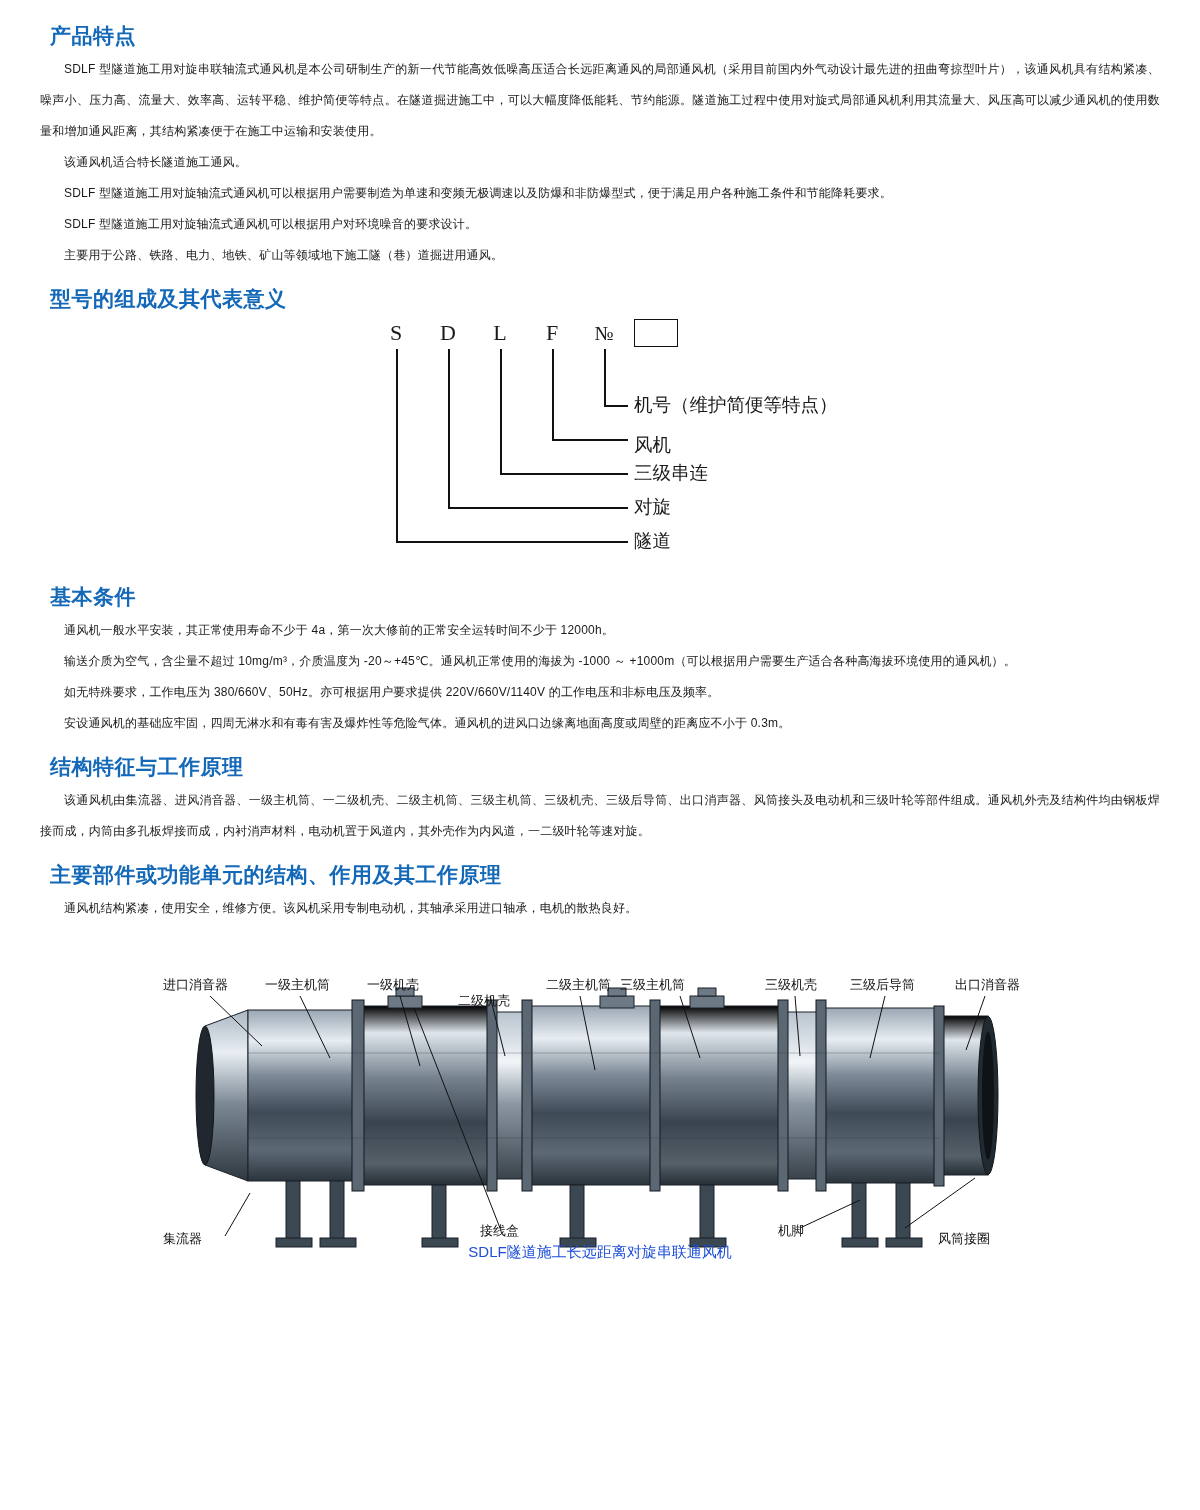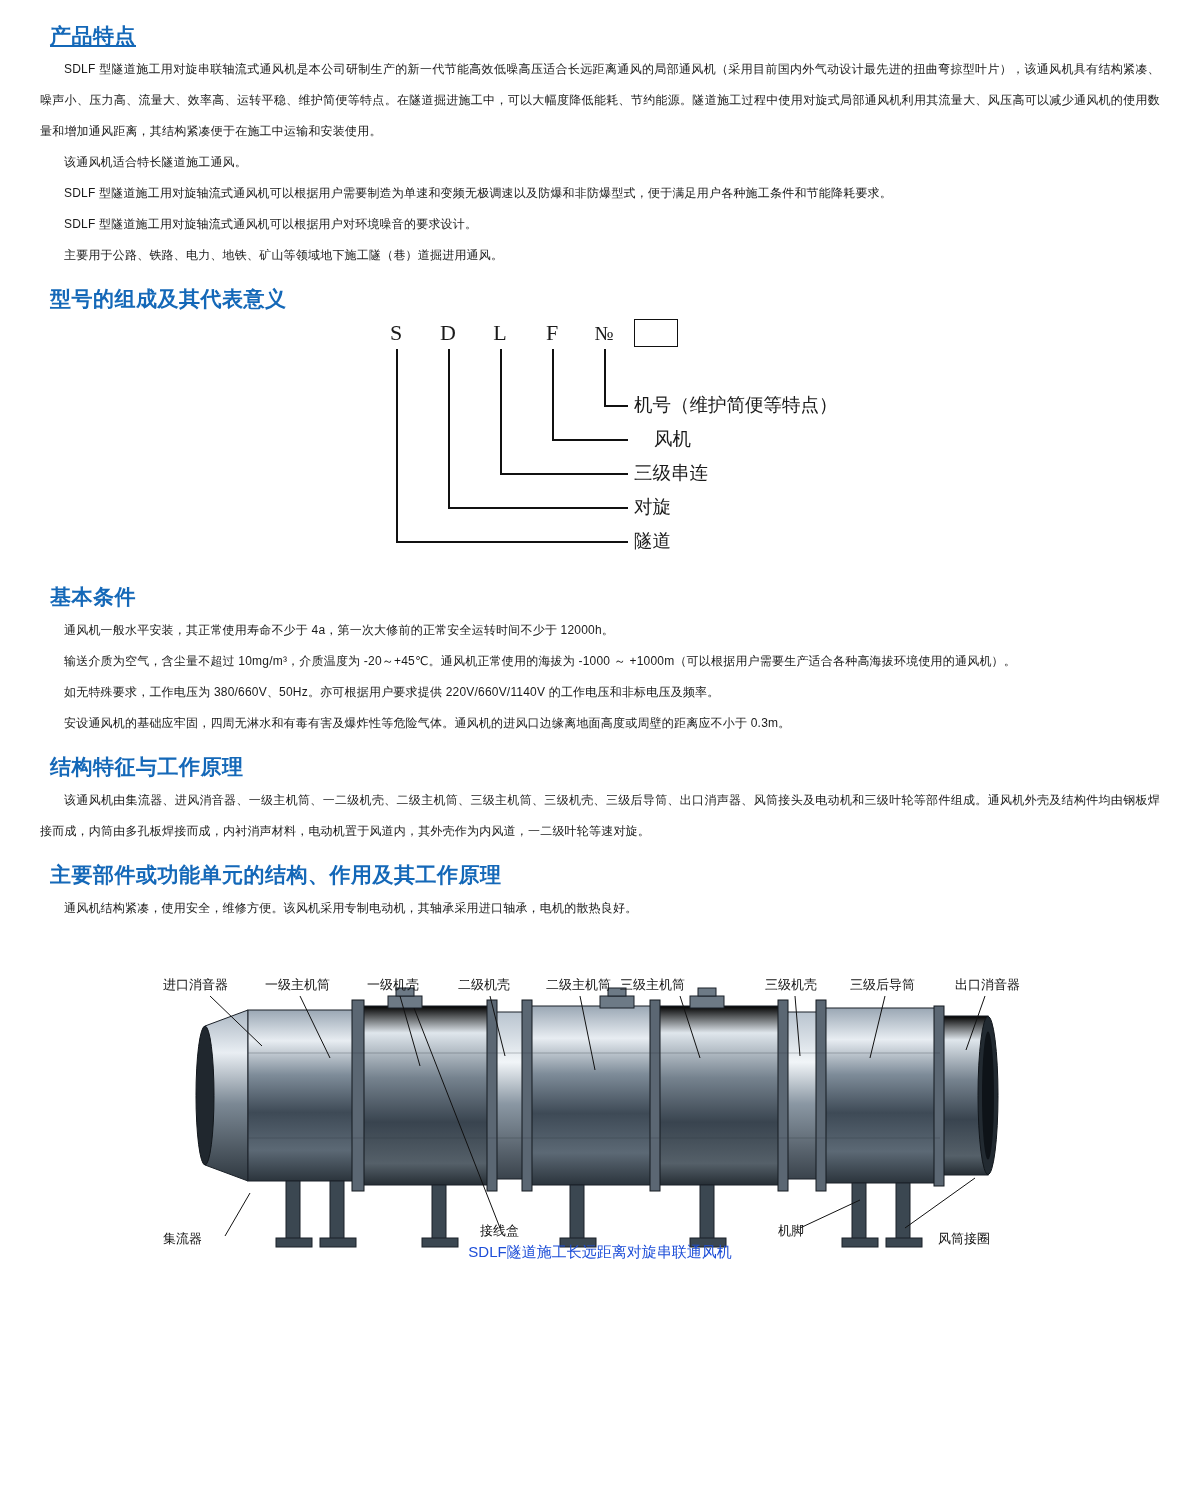--- a/index.html
+++ b/index.html
@@ -25,21 +25,20 @@
     padding: 8px 40px 0 40px;
   }
   h2.section-title {
     color: #1468b8;
     font-size: 21px;
     font-weight: bold;
     margin: 14px 0 4px 10px;
     letter-spacing: 0.5px;
   }
   h2.section-title:first-child {
-    text-decoration: underline;
   }
   p.body-text {
     font-size: 12px;
     line-height: 31px;
     margin: 0;
     text-align: justify;
     text-justify: inter-ideograph;
     letter-spacing: 0.2px;
   }
   p.indent {
@@ -155,21 +154,21 @@
       <div class="vline" style="left:512px; top:30px; height:90px;"></div>
       <div class="vline" style="left:564px; top:30px; height:56px;"></div>
 
       <div class="hline" style="left:564px; top:86px; width:24px;"></div>
       <div class="hline" style="left:512px; top:120px; width:76px;"></div>
       <div class="hline" style="left:460px; top:154px; width:128px;"></div>
       <div class="hline" style="left:408px; top:188px; width:180px;"></div>
       <div class="hline" style="left:356px; top:222px; width:232px;"></div>
 
       <div class="leg-label" style="left:594px; top:73px;">机号（维护简便等特点）</div>
-      <div class="leg-label" style="left:594px; top:107px;margin-left:20px;">风机</div>
+      <div class="leg-label" style="left:594px; top:113px;">风机</div>
       <div class="leg-label" style="left:594px; top:141px;">三级串连</div>
       <div class="leg-label" style="left:594px; top:175px;">对旋</div>
       <div class="leg-label" style="left:594px; top:209px;">隧道</div>
     </div>
 
     <h2 class="section-title">基本条件</h2>
     <p class="body-text indent">通风机一般水平安装，其正常使用寿命不少于 4a，第一次大修前的正常安全运转时间不少于 12000h。</p>
     <p class="body-text indent">输送介质为空气，含尘量不超过 10mg/m³，介质温度为 -20～+45℃。通风机正常使用的海拔为 -1000 ～ +1000m（可以根据用户需要生产适合各种高海拔环境使用的通风机）。</p>
     <p class="body-text indent">如无特殊要求，工作电压为 380/660V、50Hz。亦可根据用户要求提供 220V/660V/1140V 的工作电压和非标电压及频率。</p>
     <p class="body-text indent">安设通风机的基础应牢固，四周无淋水和有毒有害及爆炸性等危险气体。通风机的进风口边缘离地面高度或周壁的距离应不小于 0.3m。</p>
@@ -286,21 +285,21 @@
         <line x1="225" y1="298" x2="250" y2="255"></line>
         <line x1="500" y1="290" x2="414" y2="70"></line>
         <line x1="800" y1="290" x2="860" y2="262"></line>
         <line x1="905" y1="290" x2="975" y2="240"></line>
       </g>
     </svg>
 
     <div class="fig-label" style="left:163px; top:38px;">进口消音器</div>
     <div class="fig-label" style="left:265px; top:38px;font-family:Liberation Mono, monospace;">一级主机筒</div>
     <div class="fig-label" style="left:367px; top:38px;">一级机壳</div>
-    <div class="fig-label" style="left:458px; top:38px;">二级机壳</div>
+    <div class="fig-label" style="left:458px; top:54px;">二级机壳</div>
     <div class="fig-label" style="left:546px; top:38px;">二级主机筒</div>
     <div class="fig-label" style="left:620px; top:38px;font-family:Liberation Serif, serif;">三级主机筒</div>
     <div class="fig-label" style="left:765px; top:38px;">三级机壳</div>
     <div class="fig-label" style="left:850px; top:38px;">三级后导筒</div>
     <div class="fig-label" style="left:955px; top:38px;">出口消音器</div>
 
     <div class="fig-label" style="left:163px; top:292px;">集流器</div>
     <div class="fig-label" style="left:480px; top:284px;">接线盒</div>
     <div class="fig-label" style="left:778px; top:284px;">机脚</div>
     <div class="fig-label" style="left:938px; top:284px;margin-top:8px;">风筒接圈</div>

